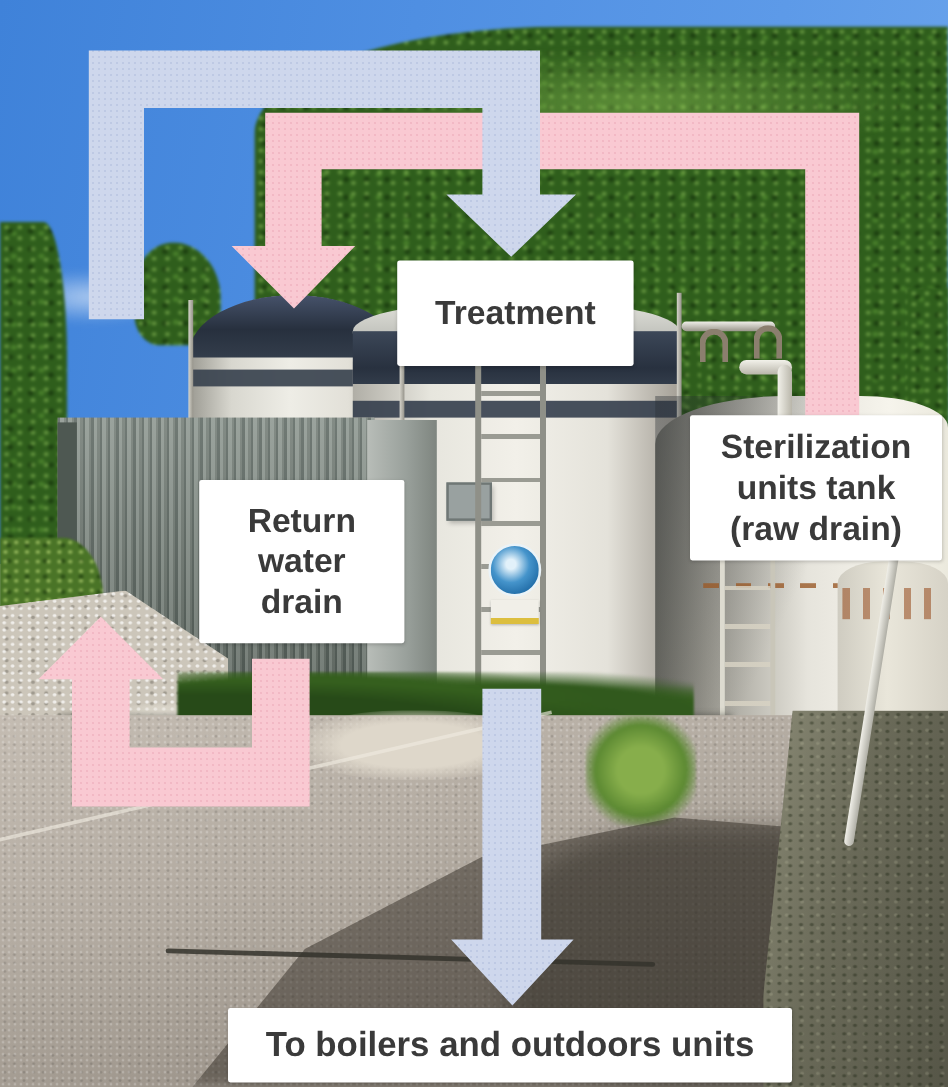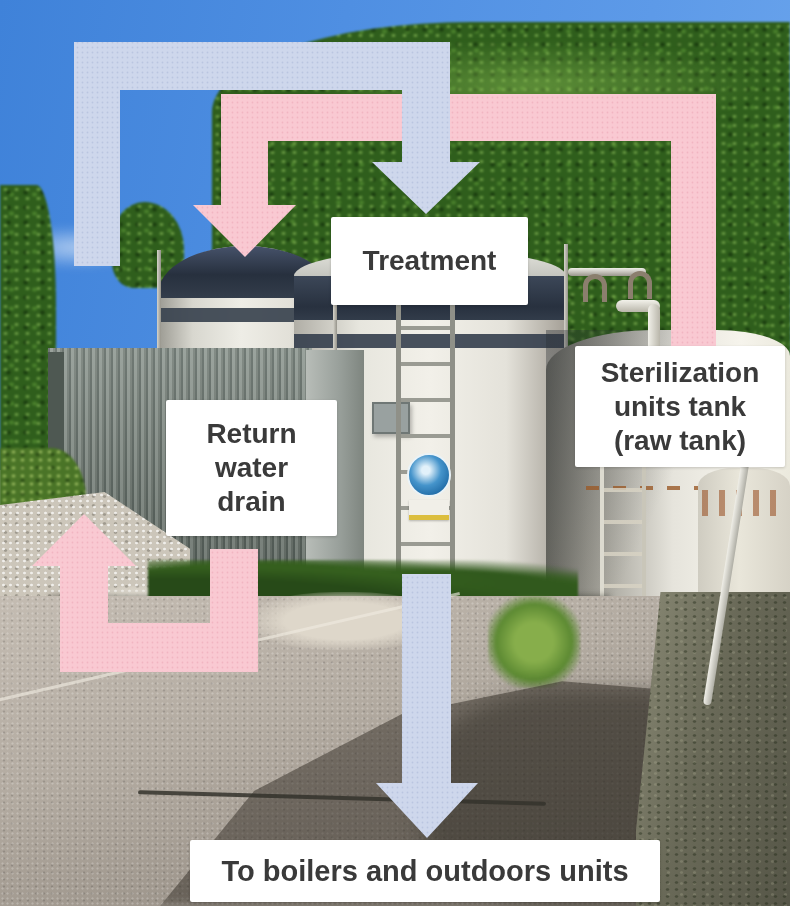--- a/index.html
+++ b/index.html
@@ -247,19 +247,19 @@
     <span>Treatment</span>
   </div>
   <div class="label label-return">
     <span>Return</span>
     <span>water</span>
     <span>drain</span>
   </div>
   <div class="label label-sterilization">
     <span>Sterilization</span>
     <span>units tank</span>
-    <span>(raw tank)</span>
+    <span>(raw drain)</span>
   </div>
   <div class="label label-output">
     <span>To boilers and outdoors units</span>
   </div>
 
 </div>
 
 </body></html>

